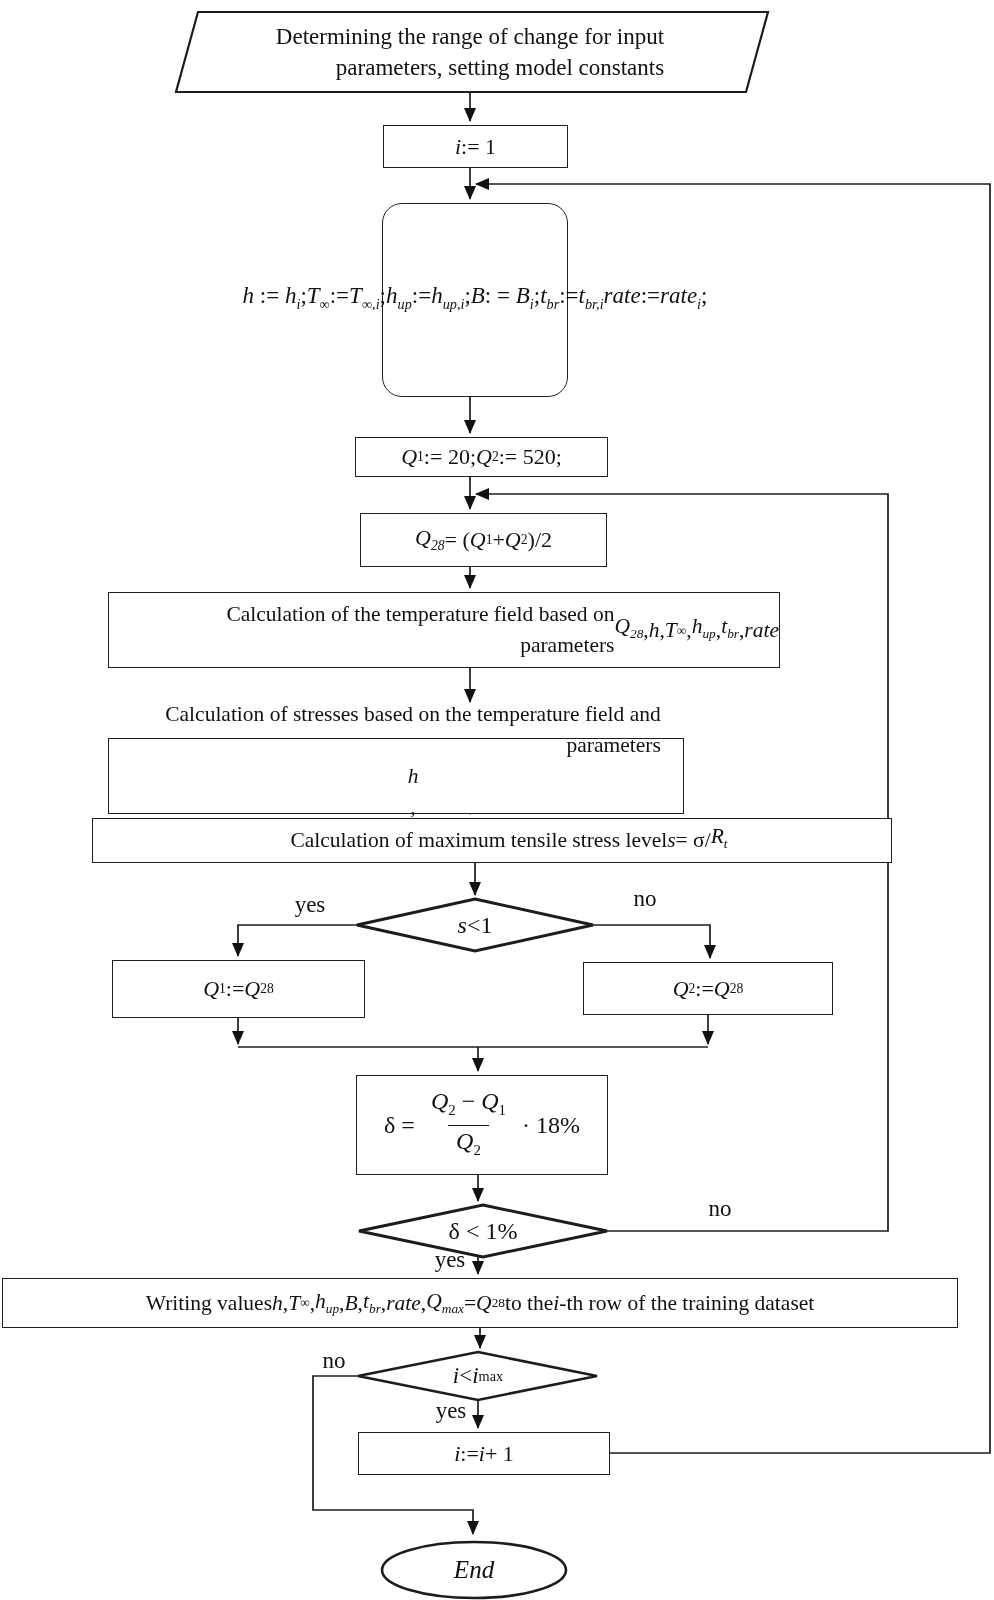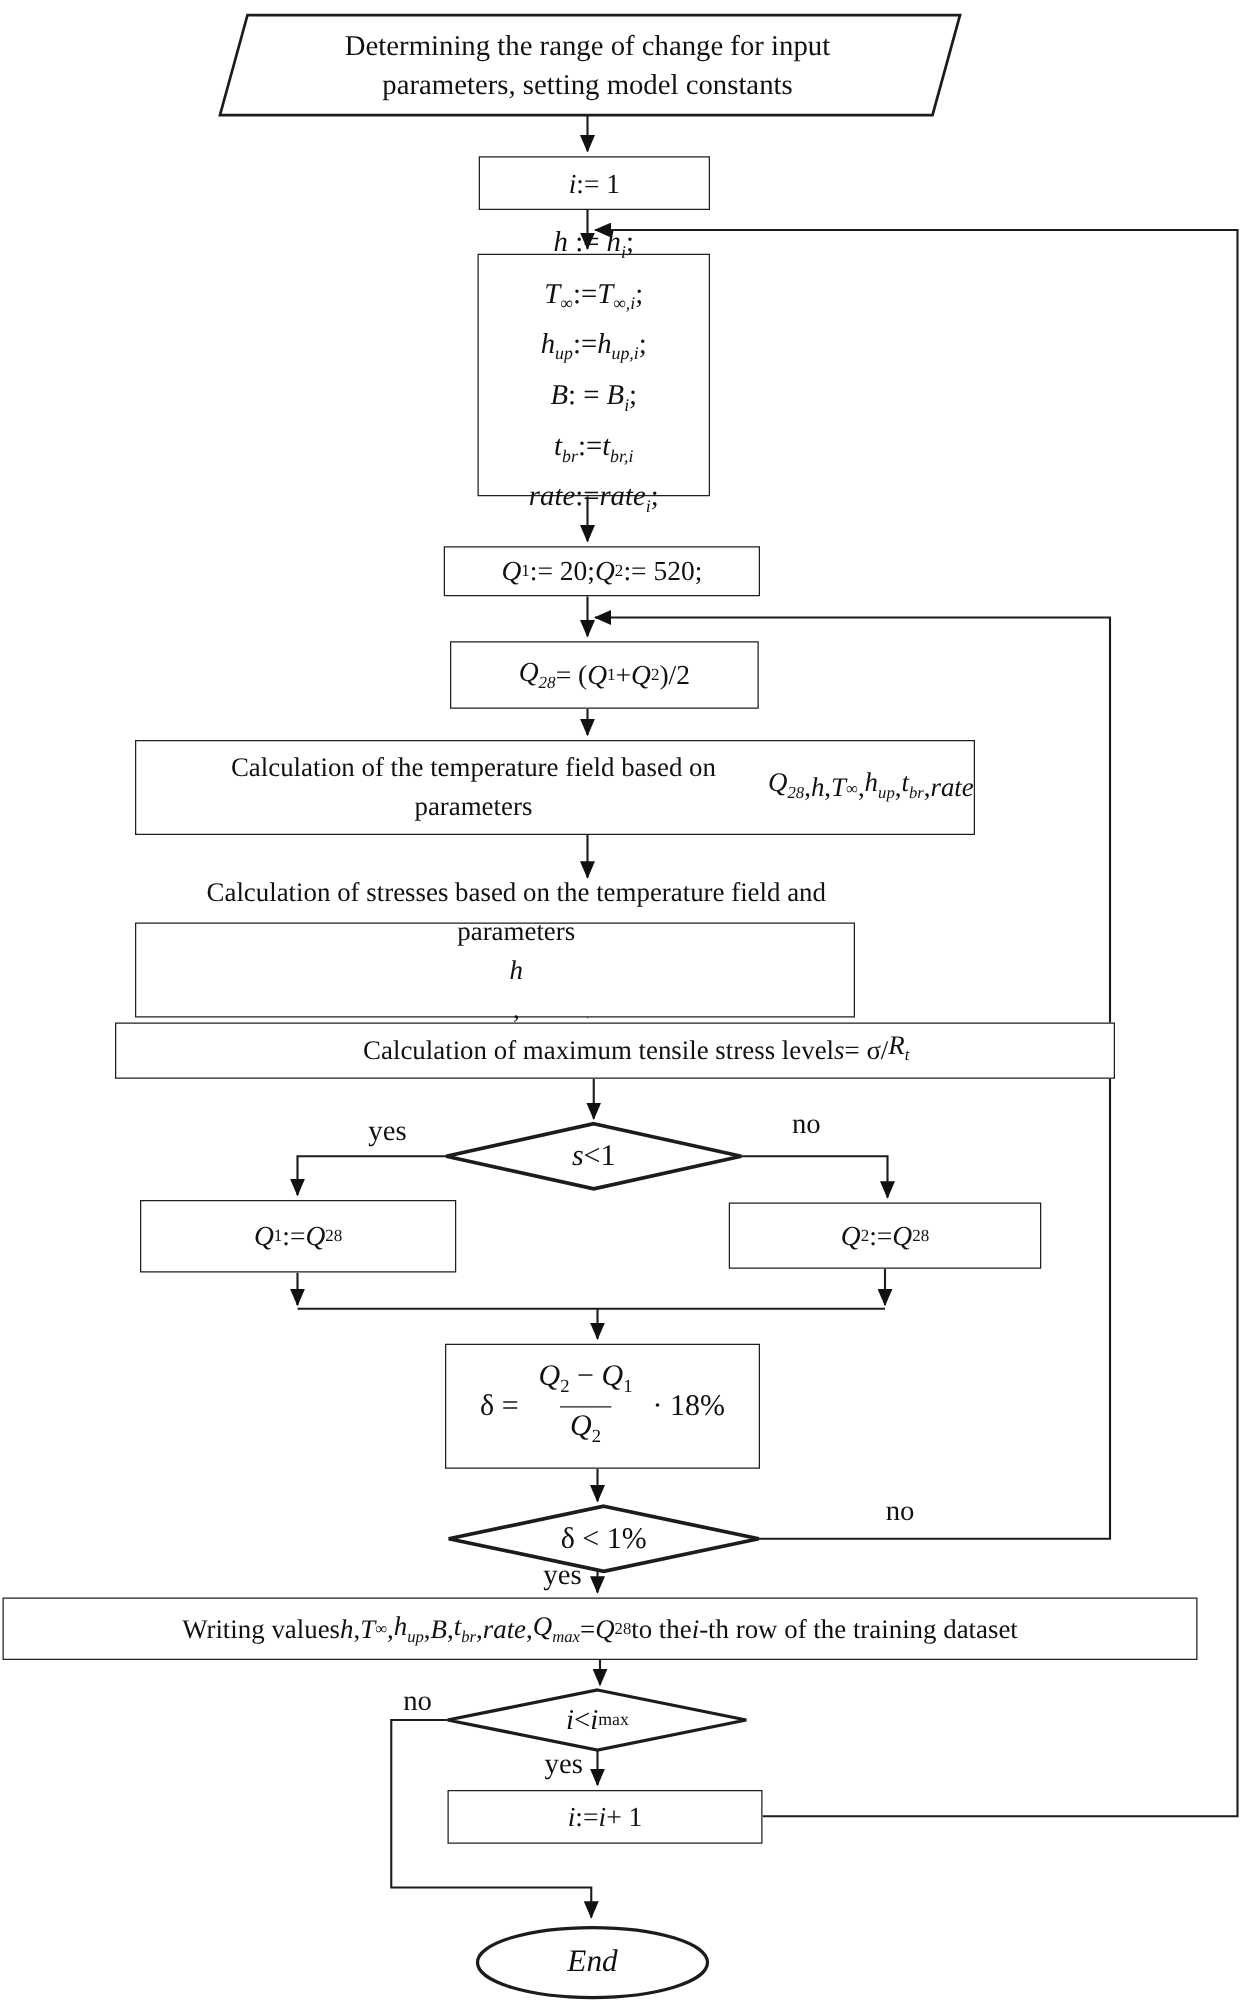--- a/index.html
+++ b/index.html
@@ -2,24 +2,24 @@
 <html><head>
 <meta charset="utf-8">
 <style>
   html,body{margin:0;padding:0;background:#ffffff;}
   #stage{position:relative;width:994px;height:1600px;background:#ffffff;
          font-family:"Liberation Serif","DejaVu Serif",serif;color:#111111;}
   #wires{position:absolute;left:0;top:0;}
   .conn{fill:none;stroke:#1c1c1c;stroke-width:1.7;}
   .shape{fill:#ffffff;stroke:#1c1c1c;}
   .abs{position:absolute;box-sizing:border-box;display:flex;align-items:center;
-       justify-content:center;text-align:center;}
+       justify-content:center;text-align:right;}
   .rectnode{border:1.7px solid #1f1f1f;background:#ffffff;}
   .node{font-size:22px;}
-  .assign-box{flex-direction:column;}
+  .assign-box{border-radius:20px;}
   .assign-line{font-size:23px;line-height:32px;white-space:nowrap;}
   .calc{font-size:21.5px;line-height:31px;padding-left:34px;}
   .startlbl{font-size:23px;line-height:31px;}
   .write{font-size:21.5px;white-space:nowrap;}
   .dlabel{font-size:24px;background:transparent;border:none;}
   .edgelbl{font-size:23px;}
   .endlbl{font-size:25px;font-style:italic;}
   .delta-row{font-size:24px;gap:8px;}
   .frac{display:inline-flex;flex-direction:column;align-items:center;line-height:30px;}
   .frac .den{border-top:1.6px solid #1a1a1a;padding:0 8px;}

